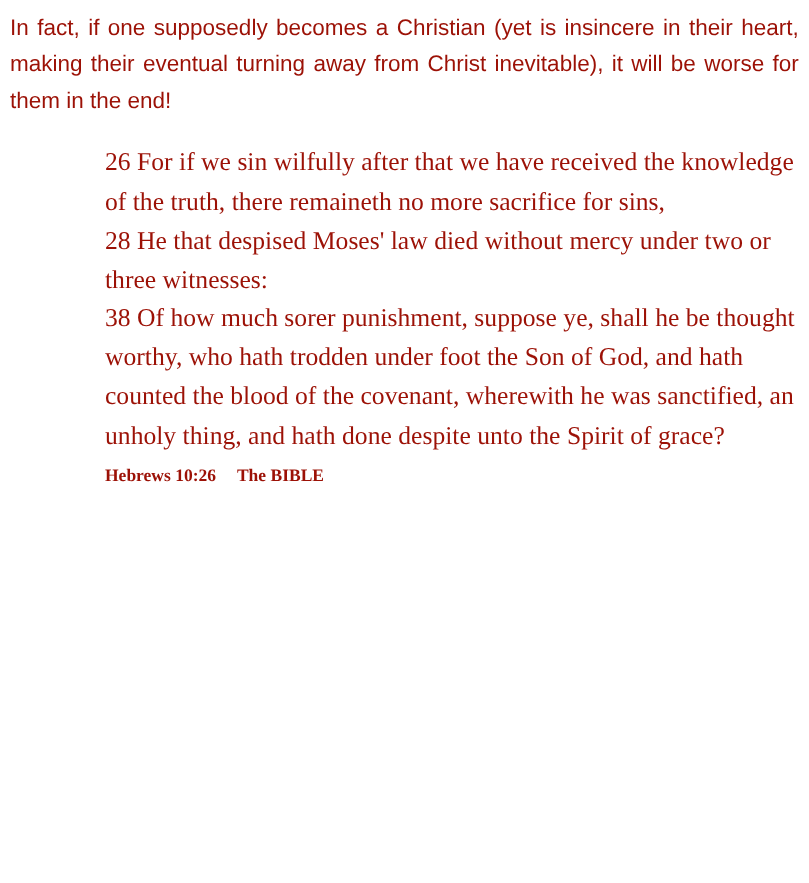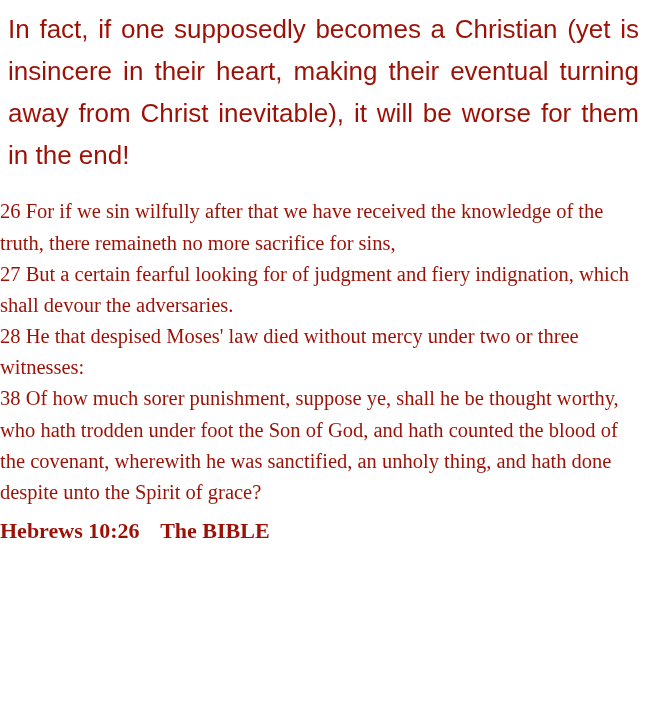--- a/index.html
+++ b/index.html
@@ -16,64 +16,64 @@
   }
   .page {
     width: 647px;
     height: 706px;
     position: relative;
     box-sizing: border-box;
   }
   .intro {
     padding: 8px 8px 0 8px;
     font-family: "Liberation Sans", sans-serif;
-    font-size: 26px;
+    font-size: 18px;
     line-height: 1.62;
     color: #9c1106;
     text-align: justify;
     text-justify: inter-word;
   }
   .intro p {
     margin: 0;
   }
   .scripture {
     margin-top: 20px;
+    padding-left: 84px;
     padding-right: 10px;
     font-family: "Liberation Serif", serif;
     font-size: 20.5px;
     line-height: 1.52;
     color: #9c1106;
   }
   .verse {
     margin: 0;
   }
   .reference {
     margin-top: 6px;
     font-family: "Liberation Serif", serif;
     font-weight: bold;
-    font-size: 22px;
+    font-size: 14px;
     color: #9c1106;
   }
   .ref-sep {
     display: inline-block;
     width: 10px;
   }
 </style>
 </head>
 <body>
 
 <div class="page">
 
   <div class="intro">
     <p>In fact, if one supposedly becomes a Christian (yet is insincere in their heart, making their eventual turning away from Christ inevitable), it will be worse for them in the end!</p>
   </div>
 
   <div class="scripture">
     <p class="verse">26 For if we sin wilfully after that we have received the knowledge of the truth, there remaineth no more sacrifice for sins,</p>
-    <p class="verse">27 But a certain fearful looking for of judgment and fiery indignation, which shall devour the adversaries.</p>
     <p class="verse">28 He that despised Moses' law died without mercy under two or three witnesses:</p>
     <p class="verse">38 Of how much sorer punishment, suppose ye, shall he be thought worthy, who hath trodden under foot the Son of God, and hath counted the blood of the covenant, wherewith he was sanctified, an unholy thing, and hath done despite unto the Spirit of grace?</p>
     <p class="reference">
       <span>Hebrews 10:26</span>
       <span class="ref-sep"></span>
       <span>The BIBLE</span>
     </p>
   </div>
 
 </div>

